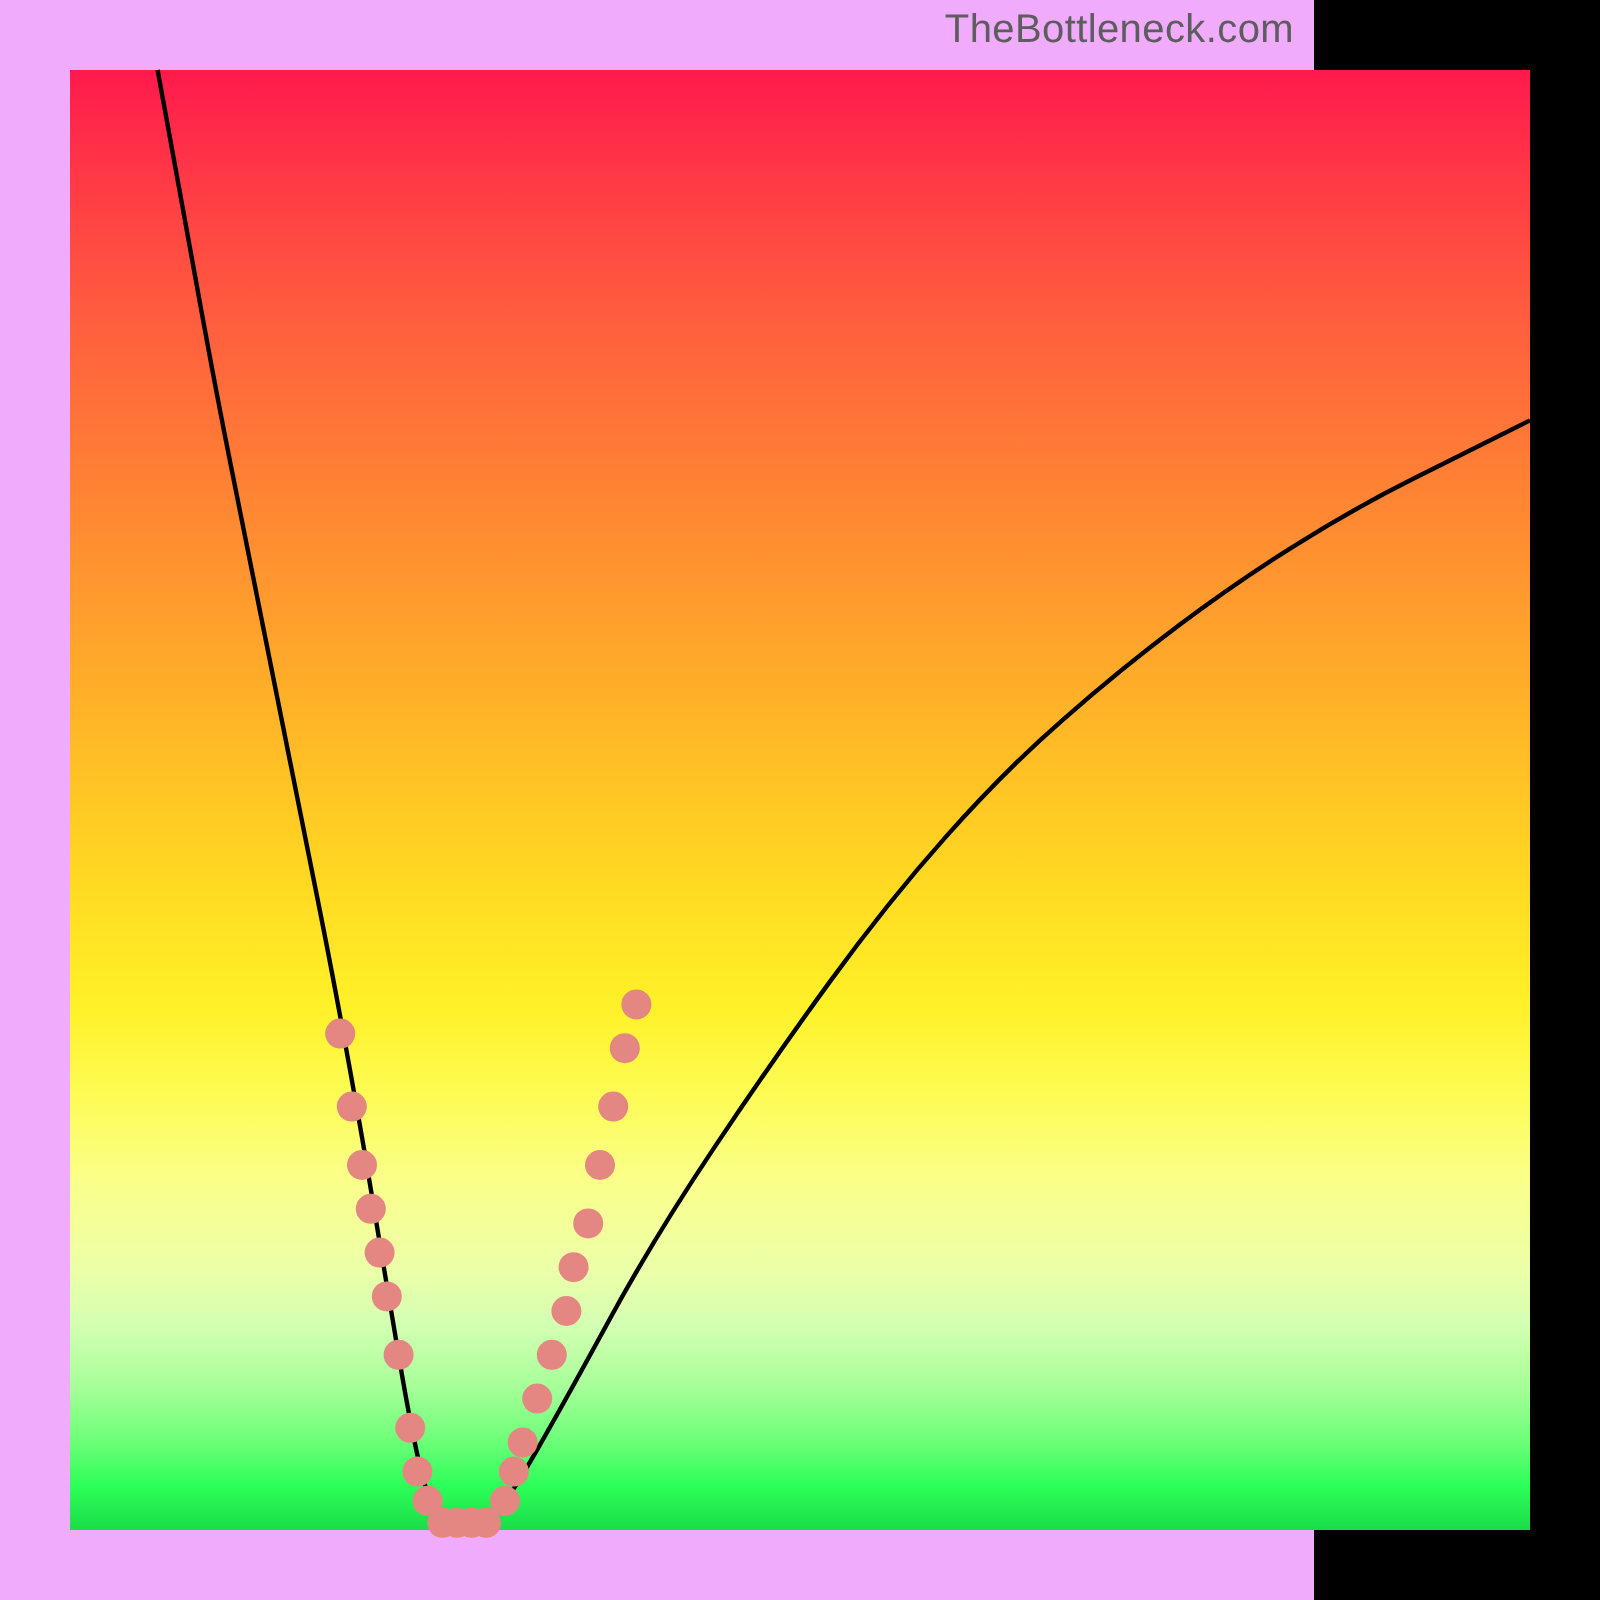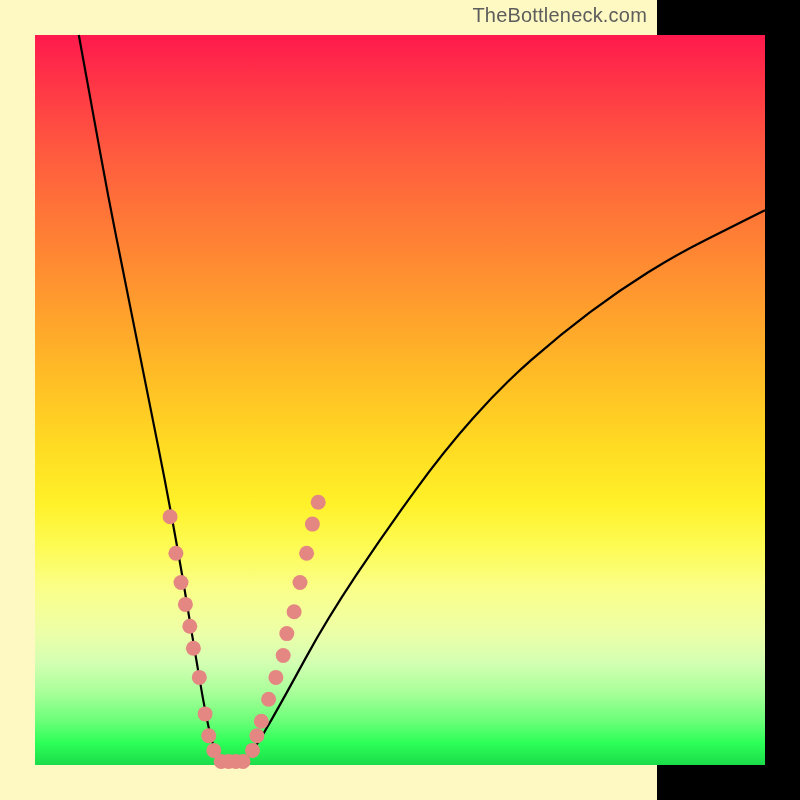--- a/index.html
+++ b/index.html
@@ -10,21 +10,21 @@
     background: #000;
     font-family: Arial, Helvetica, sans-serif;
     overflow: hidden;
   }
   .frame {
     position: absolute;
     left: 0;
     top: 0;
     width: 657px;
     height: 800px;
-    background: #fef9c3;
+    background: #f0abfc;
   }
   .plot-area {
     position: absolute;
     left: 35px;
     top: 35px;
     width: 730px;
     height: 730px;
     
     background: linear-gradient(to bottom,
       #ff1a4d 0%,

